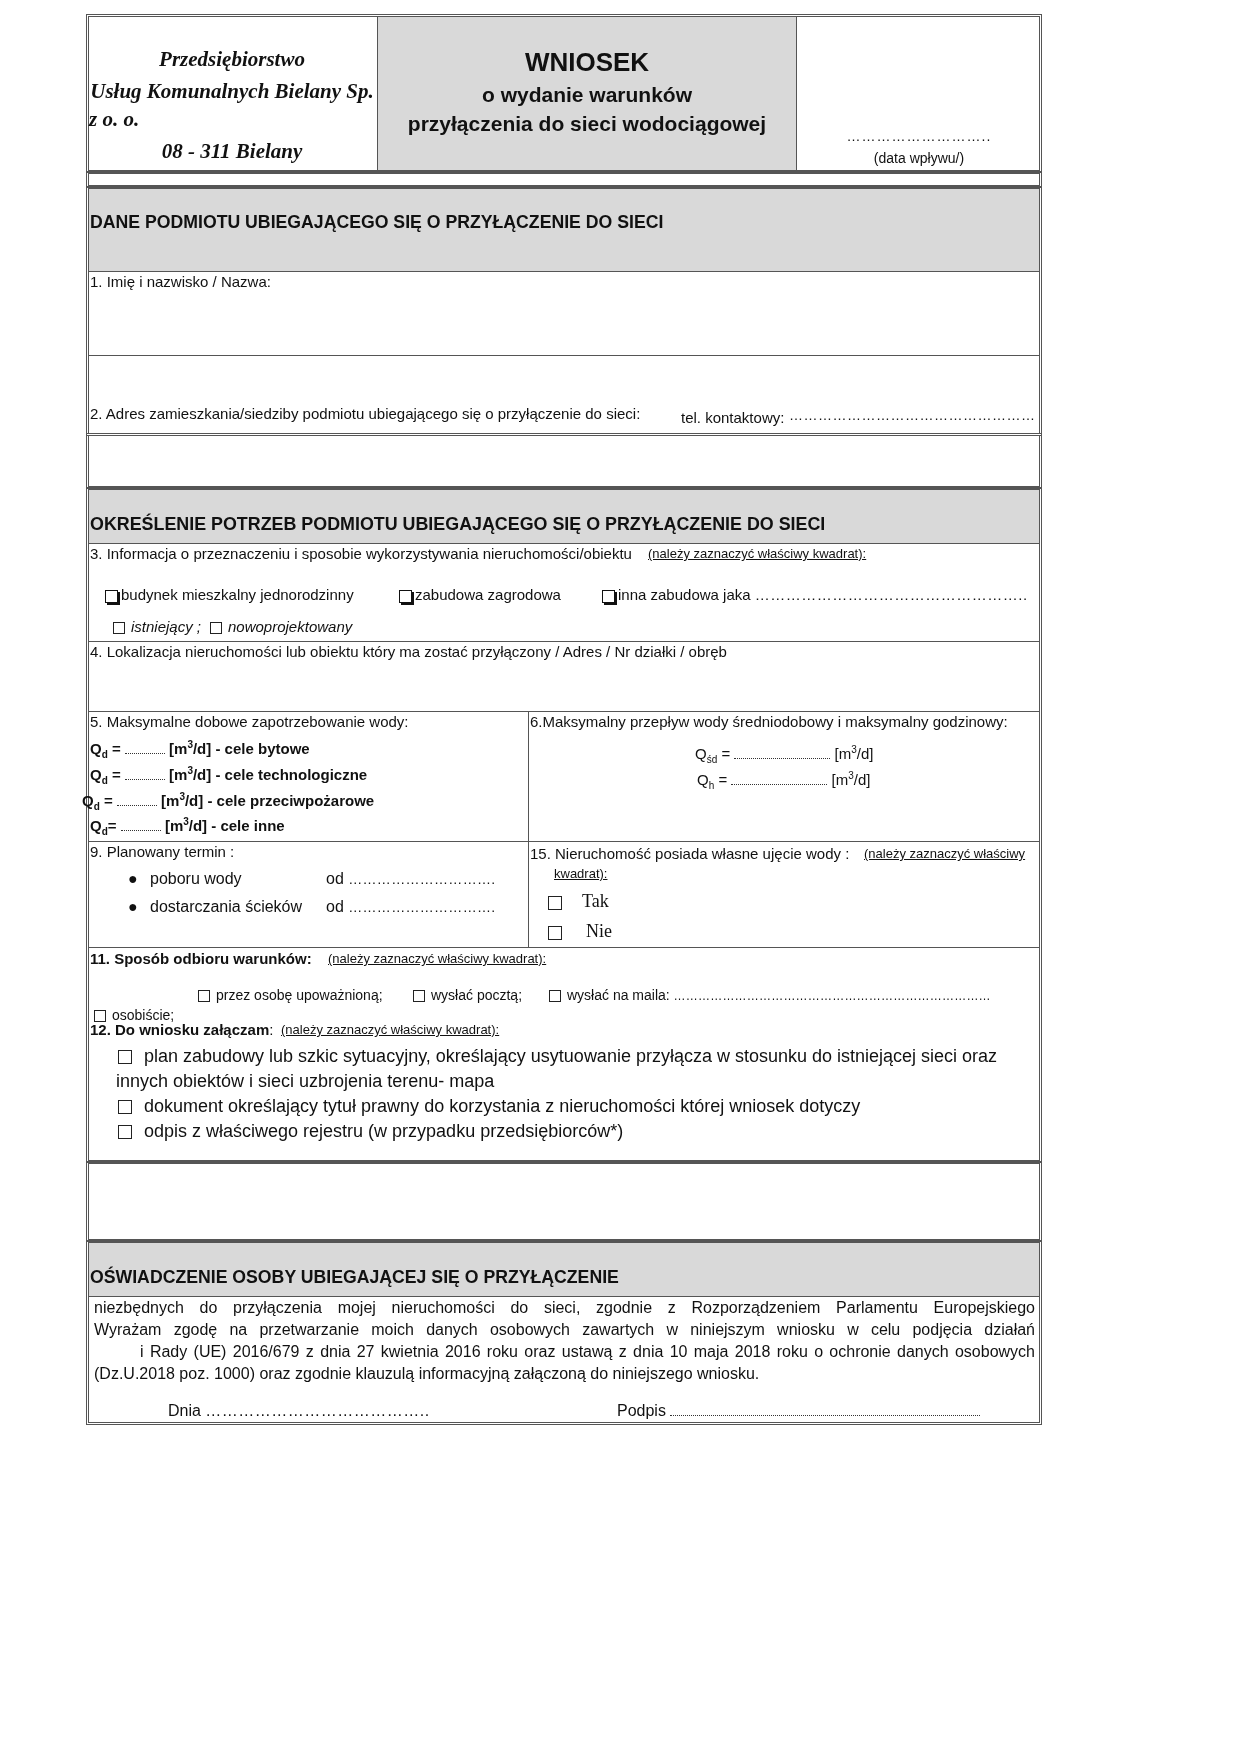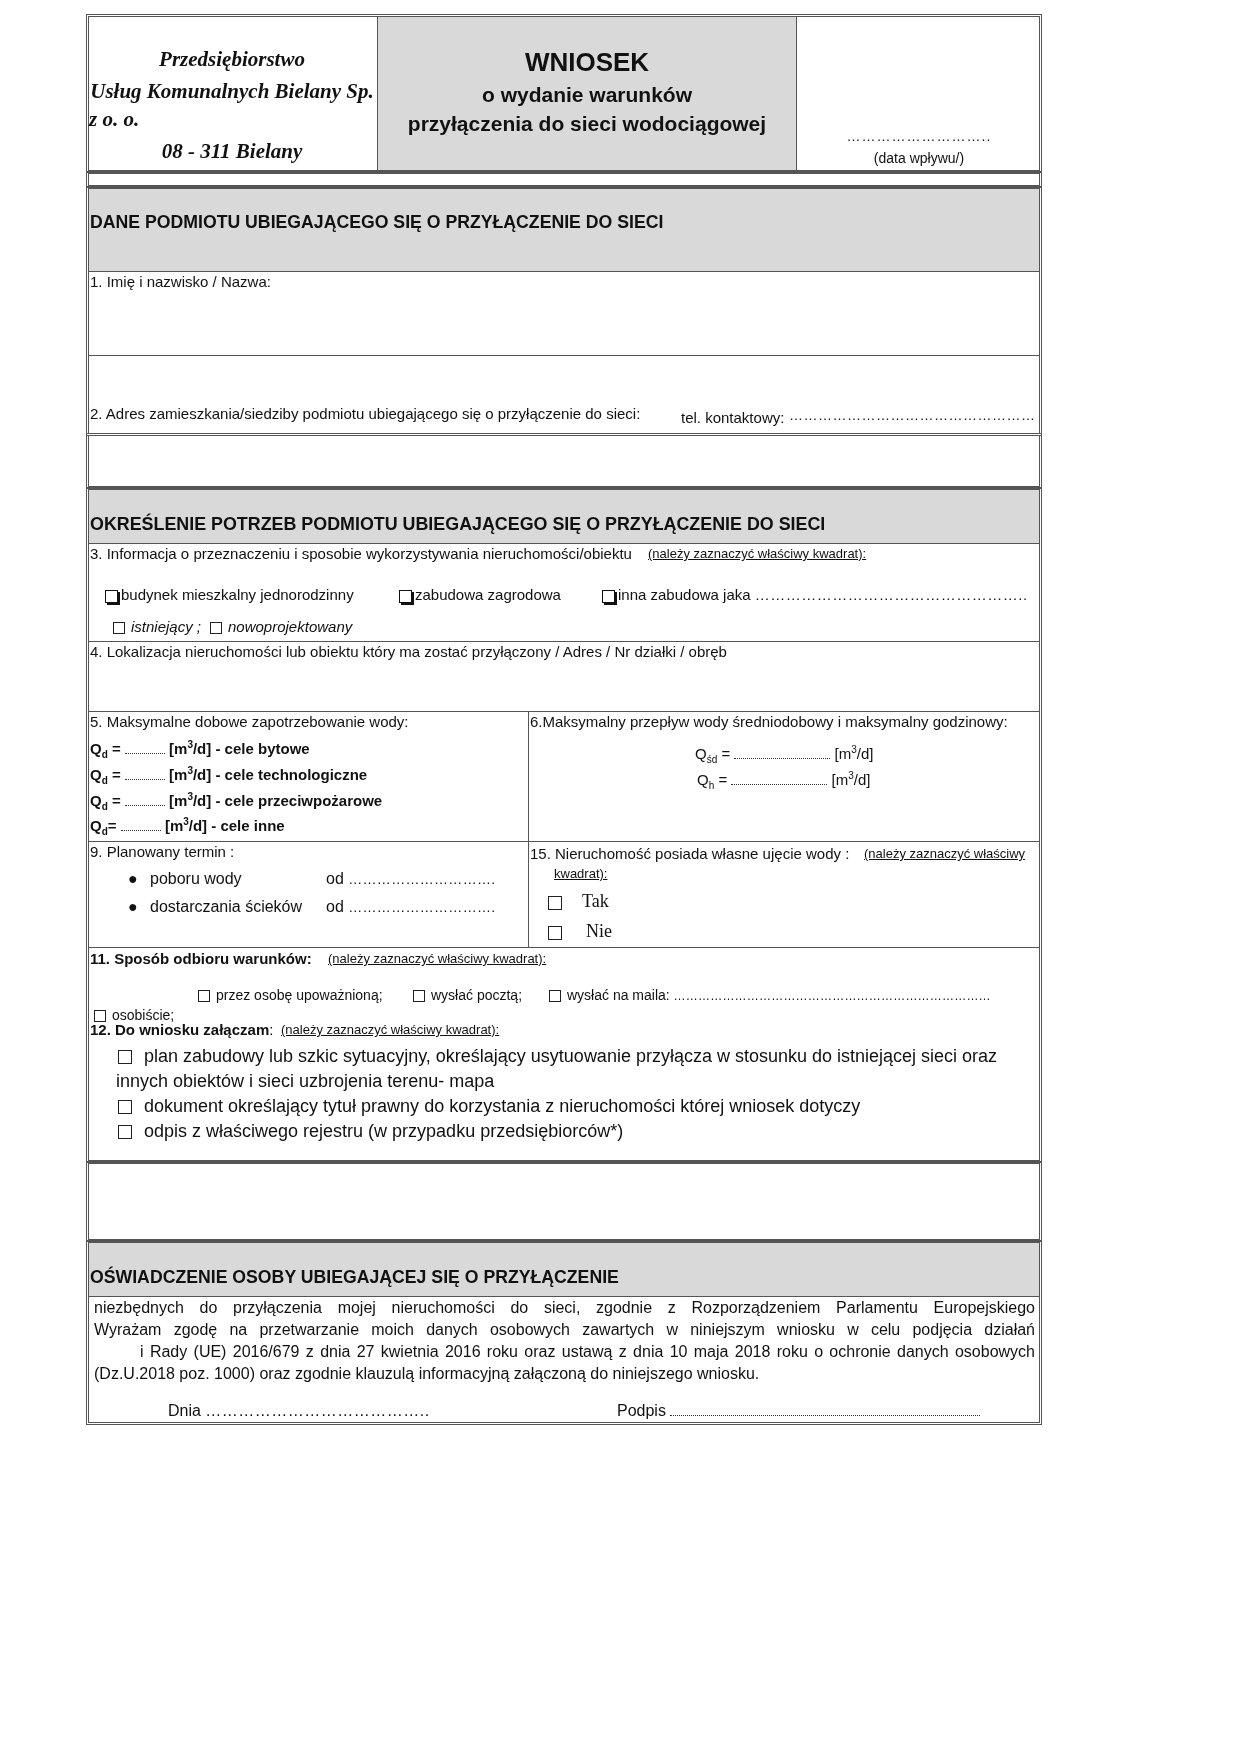--- a/index.html
+++ b/index.html
@@ -93,21 +93,21 @@
 <div class="t nar" style="left:90px;top:713px;">5. Maksymalne dobowe zapotrzebowanie wody:</div>
 
 <div class="t bold" style="left:90px;top:739px;font-size:15px;">
   <span>Q</span><sub>d</sub><span> = </span>
   <span class="dots" style="width:40px;"></span><span> [m</span><sup>3</sup><span>/d] - cele bytowe</span>
 </div>
 <div class="t bold" style="left:90px;top:765px;font-size:15px;">
   <span>Q</span><sub>d</sub><span> = </span>
   <span class="dots" style="width:40px;"></span><span> [m</span><sup>3</sup><span>/d] - cele technologiczne</span>
 </div>
-<div class="t bold" style="left:90px;top:791px;font-size:15px;">
+<div class="t bold" style="left:82px;top:791px;font-size:15px;">
   <span>Q</span><sub>d</sub><span> = </span>
   <span class="dots" style="width:40px;"></span><span> [m</span><sup>3</sup><span>/d] - cele przeciwpożarowe</span>
 </div>
 <div class="t bold" style="left:90px;top:816px;font-size:15px;">
   <span>Q</span><sub>d</sub><span>= </span>
   <span class="dots" style="width:40px;"></span><span> [m</span><sup>3</sup><span>/d] - cele inne</span>
 </div>
 
 <div class="t nar" style="left:530px;top:713px;">6.Maksymalny przepływ wody średniodobowy i maksymalny godzinowy:</div>
 <div class="t" style="left:695px;top:744px;font-size:15px;">

